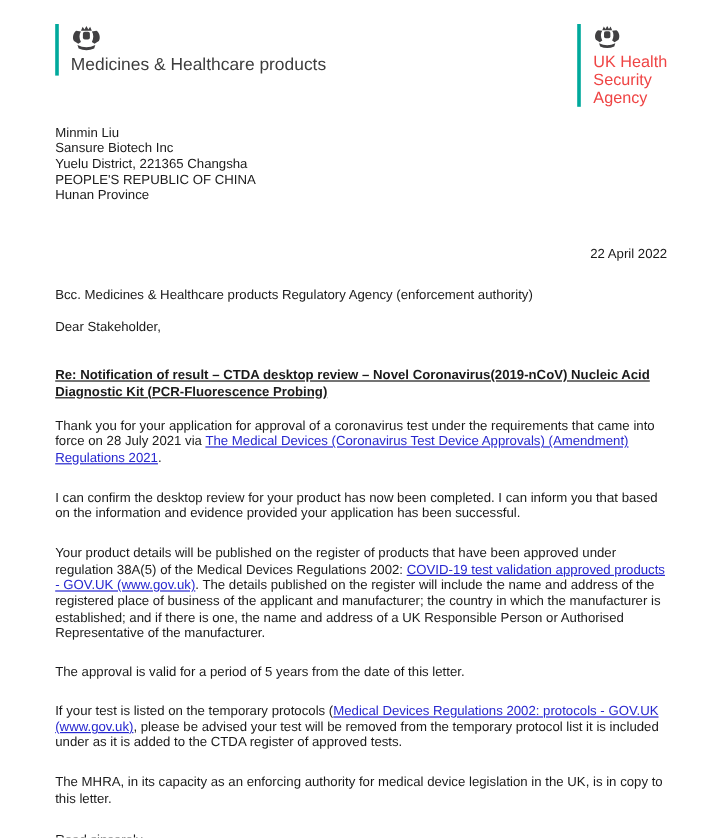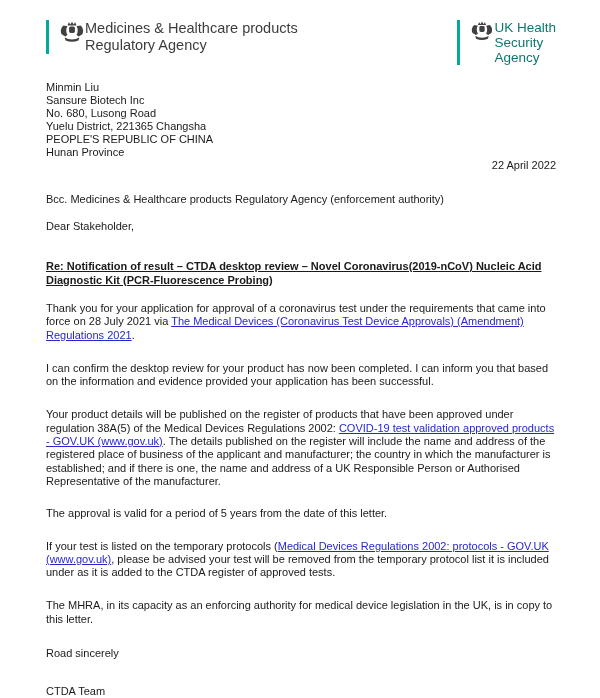--- a/index.html
+++ b/index.html
@@ -12,28 +12,28 @@
   .page {
     box-sizing: border-box;
     width: 600px; height: 698px;
     padding: 20px 44px 8px 46px;
     background: #ffffff;
   }
   
   .header { display: flex; justify-content: space-between; align-items: flex-start; }
   .logo { display: flex; align-items: stretch; }
   .logo .bar { width: 3px; background: #00a99c; margin-right: 10px; }
-  .logo .stack { display: flex; justify-content: flex-start; }
+  .logo .stack { display: flex; flex-direction: column; justify-content: flex-start; }
   .crest { margin: 1px 0 3px 0; }
   .mhra-text { font-size: 14.5px; line-height: 17px; color: #3d3d3d; }
-  .ukhsa-text { font-size: 13.5px; line-height: 15px; color: #0f766e; }
+  .ukhsa-text { font-size: 13.5px; line-height: 15px; color: #ef4444; }
   .ukhsa { margin-right: 0px; }
   
   .address { margin-top: 16px; font-size: 11px; line-height: 13px; }
-  .date { text-align: right; font-size: 11px; line-height: 13px; }
+  .date { margin-top: 36px; text-align: right; font-size: 11px; line-height: 13px; }
   .bcc { margin-top: 21px; font-size: 11px; line-height: 13px; }
   .salutation { margin-top: 14px; font-size: 11px; line-height: 13px; }
   .subject {
     margin-top: 27px; font-size: 11px; line-height: 13.5px;
     font-weight: bold; text-decoration: underline;
   }
   p.para { margin: 0; font-size: 11px; line-height: 13.3px; }
   .para + .para { margin-top: 20px; }
   .para.gap-before { margin-top: 19px; }
   .subject + .para { margin-top: 15px; }
@@ -54,21 +54,20 @@
           <g fill="#414042">
             <path d="M13 7 l2.2-5 2.3 3.5 2.5-4.5 2.5 4.5 2.3-3.5 2.2 5 z"></path>
             <rect x="15.5" y="8.5" width="9" height="10" rx="2.5"></rect>
             <path d="M7 7 c-4 2.5 -5.5 9 -3 13.5 l5.5 3.5 3.5-2.5 c-2.5-4.5 -2.5-10 0-13.5 z"></path>
             <path d="M33 7 c4 2.5 5.5 9 3 13.5 l-5.5 3.5 -3.5-2.5 c2.5-4.5 2.5-10 0-13.5 z"></path>
             <path d="M8.5 25.5 q11.5 6 23 0 l-1.5 4.5 q-10 4.5 -20 0 z"></path>
           </g>
         </svg>
         <div class="mhra-text">
           <div>Medicines &amp; Healthcare products</div>
-          <div>Regulatory Agency</div>
         </div>
       </div>
     </div>
 
     <div class="logo ukhsa">
       <div class="bar"></div>
       <div class="stack">
         <svg class="crest" width="24" height="20" viewBox="0 0 40 34">
           <g fill="#414042">
             <path d="M13 7 l2.2-5 2.3 3.5 2.5-4.5 2.5 4.5 2.3-3.5 2.2 5 z"></path>
@@ -83,21 +82,20 @@
           <div>Security</div>
           <div>Agency</div>
         </div>
       </div>
     </div>
   </div>
 
   <div class="address">
     <div>Minmin Liu</div>
     <div>Sansure Biotech Inc</div>
-    <div>No. 680, Lusong Road</div>
     <div>Yuelu District, 221365 Changsha</div>
     <div>PEOPLE'S REPUBLIC OF CHINA</div>
     <div>Hunan Province</div>
   </div>
 
   <div class="date">22 April 2022</div>
 
   <div class="bcc">Bcc. Medicines &amp; Healthcare products Regulatory Agency (enforcement authority)</div>
 
   <div class="salutation">Dear Stakeholder,</div>

